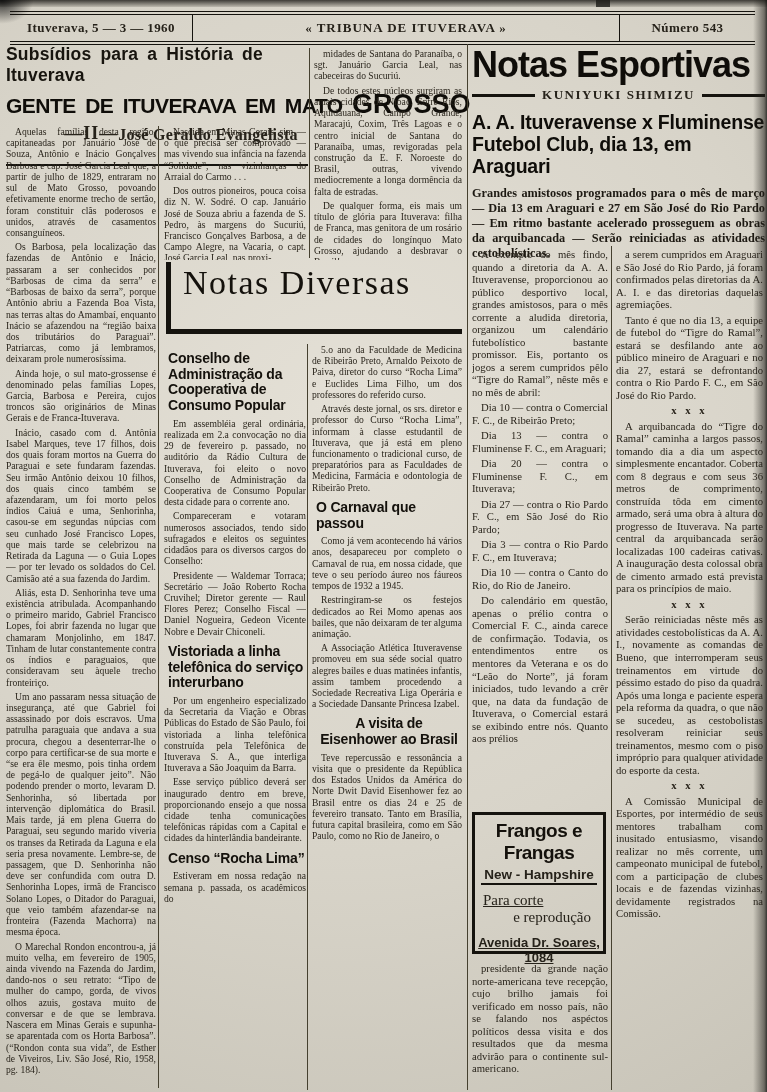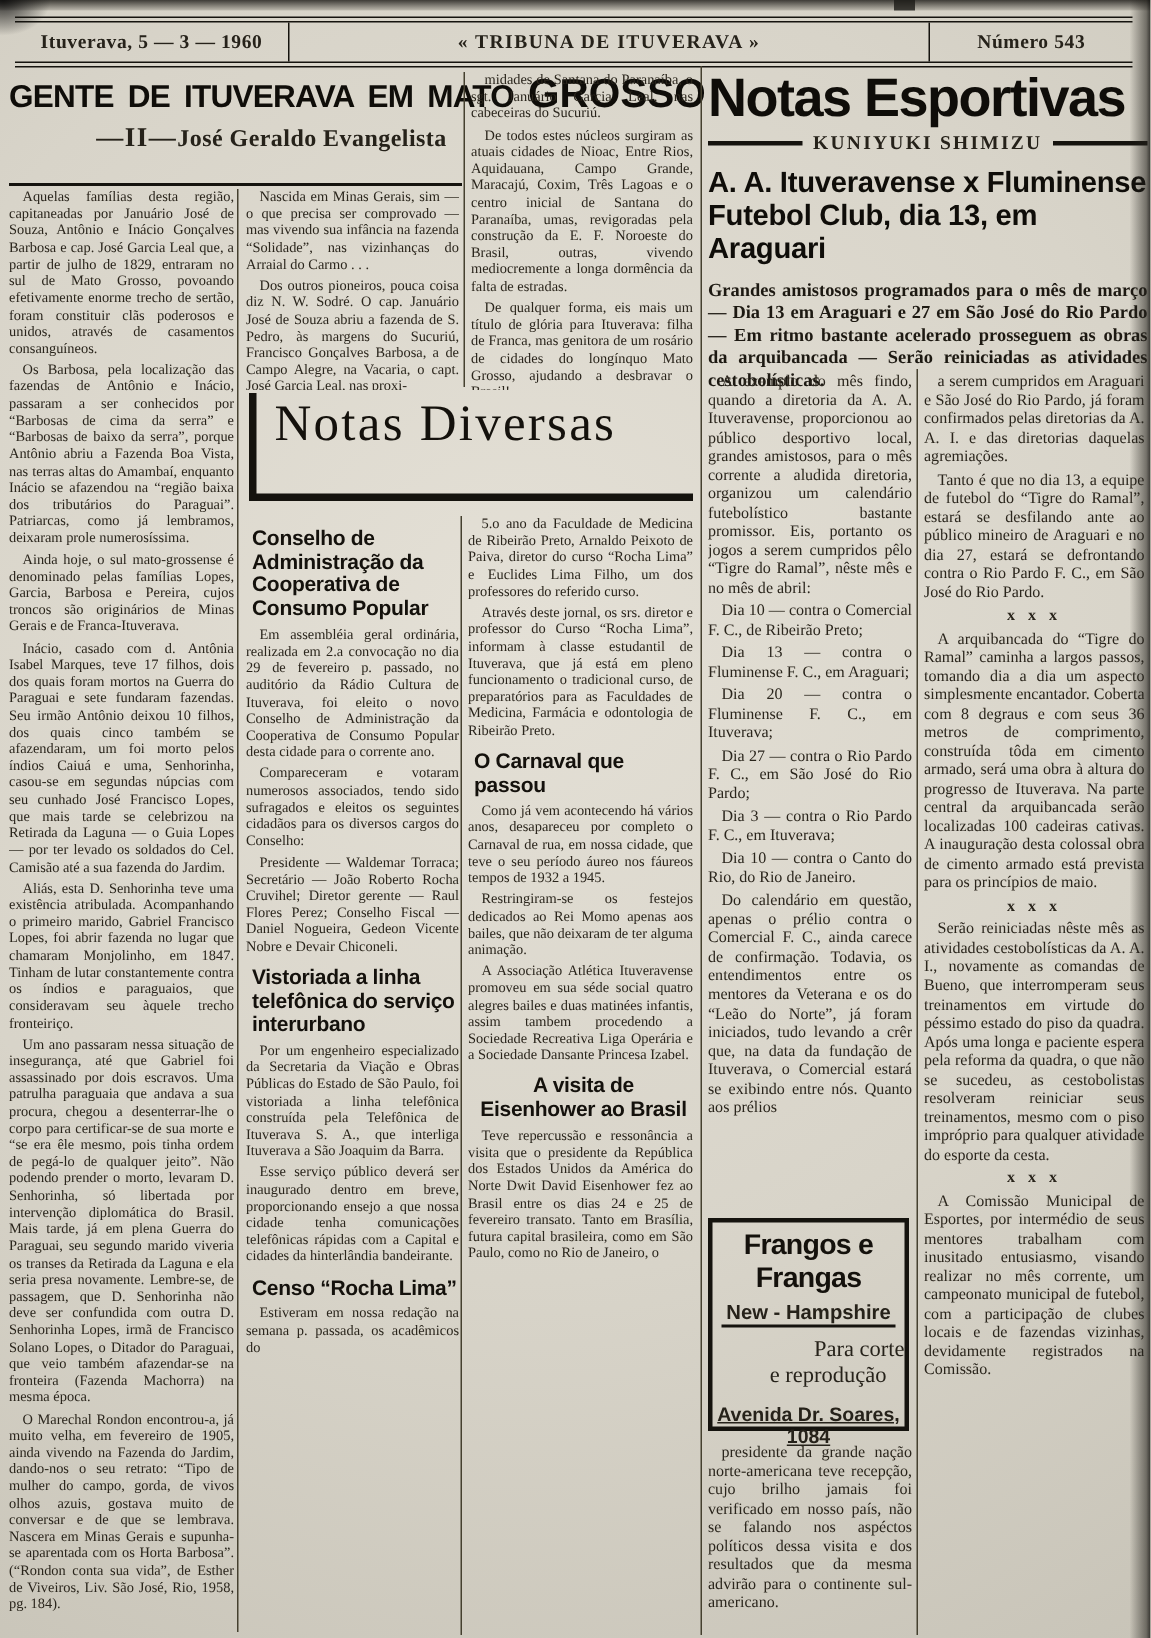--- a/index.html
+++ b/index.html
@@ -57,21 +57,21 @@
   .sports-headline{margin-top:9px;font-family:"Liberation Sans",sans-serif;font-weight:bold;font-size:19.5px;line-height:1.12;letter-spacing:-.2px;color:#0f0d09;}
   .sports-lead{margin-top:9px;font-weight:bold;font-size:12.3px;line-height:1.22;text-align:justify;color:#1d1912;}
   .sports-col1{left:472px;top:248px;width:136px;height:560px;}
   .sports-cont{left:472px;top:962px;width:136px;height:126px;}
   .sports-col2{left:616px;top:248px;width:147px;height:842px;}
   .sep{text-align:center;font-weight:bold;letter-spacing:3px;margin:4px 0;text-indent:0 !important;}
   
   .ad-box{left:472px;top:812px;width:134px;height:142px;border:3px solid #15130e;box-sizing:border-box;text-align:center;padding-top:5px;}
   .ad-title{font-family:"Liberation Sans",sans-serif;font-weight:bold;font-size:19px;letter-spacing:-.5px;color:#14110c;}
   .ad-breed{display:inline-block;font-family:"Liberation Sans",sans-serif;font-weight:bold;font-size:13.5px;border-bottom:2px solid #15130e;padding:0 3px 1px 3px;margin-top:3px;}
-  .ad-line1{margin-top:7px;text-align:right;padding-left:8px;font-size:15px;}
+  .ad-line1{margin-top:7px;text-align:left;padding-left:8px;font-size:15px;text-decoration:underline;}
   .ad-line2{text-align:right;padding-right:12px;font-size:15px;}
   .ad-address{margin-top:9px;font-family:"Liberation Sans",sans-serif;font-weight:bold;font-size:13px;text-decoration:underline;}
   
   .vrule{position:absolute;width:1px;background:#45402f;}
 </style>
 </head>
 <body>
 
 <div class="paper">
 
@@ -79,20 +79,21 @@
   <div class="abs corner-blob"></div>
   <div class="abs top-mark"></div>
 
   <div class="abs masthead">
     <div class="mast-cell mast-date">Ituverava, 5 — 3 — 1960</div>
     <div class="mast-cell mast-title">« TRIBUNA DE ITUVERAVA »</div>
     <div class="mast-cell mast-number">Número 543</div>
   </div>
 
   <div class="abs hist-header">
+    <div class="kicker">Subsídios para a História de Ituverava</div>
     <div class="hist-headline"><span>GENTE DE ITUVERAVA EM MATO</span> <span class="tail">GROSSO</span></div>
     <div class="hist-byline-row">
       <span class="part-num">—II—</span>
       <span class="byline">José Geraldo Evangelista</span>
     </div>
   </div>
 
   <div class="abs body-col f-hist col1">
     <p>Aquelas famílias desta região, capitaneadas por Januário José de Souza, Antônio e Inácio Gonçalves Barbosa e cap. José Garcia Leal que, a partir de julho de 1829, entraram no sul de Mato Grosso, povoando efetivamente enorme trecho de sertão, foram constituir clãs poderosos e unidos, através de casamentos consanguíneos.</p>
     <p>Os Barbosa, pela localização das fazendas de Antônio e Inácio, passaram a ser conhecidos por “Barbosas de cima da serra” e “Barbosas de baixo da serra”, porque Antônio abriu a Fazenda Boa Vista, nas terras altas do Amambaí, enquanto Inácio se afazendou na “região baixa dos tributários do Paraguai”. Patriarcas, como já lembramos, deixaram prole numerosíssima.</p>

